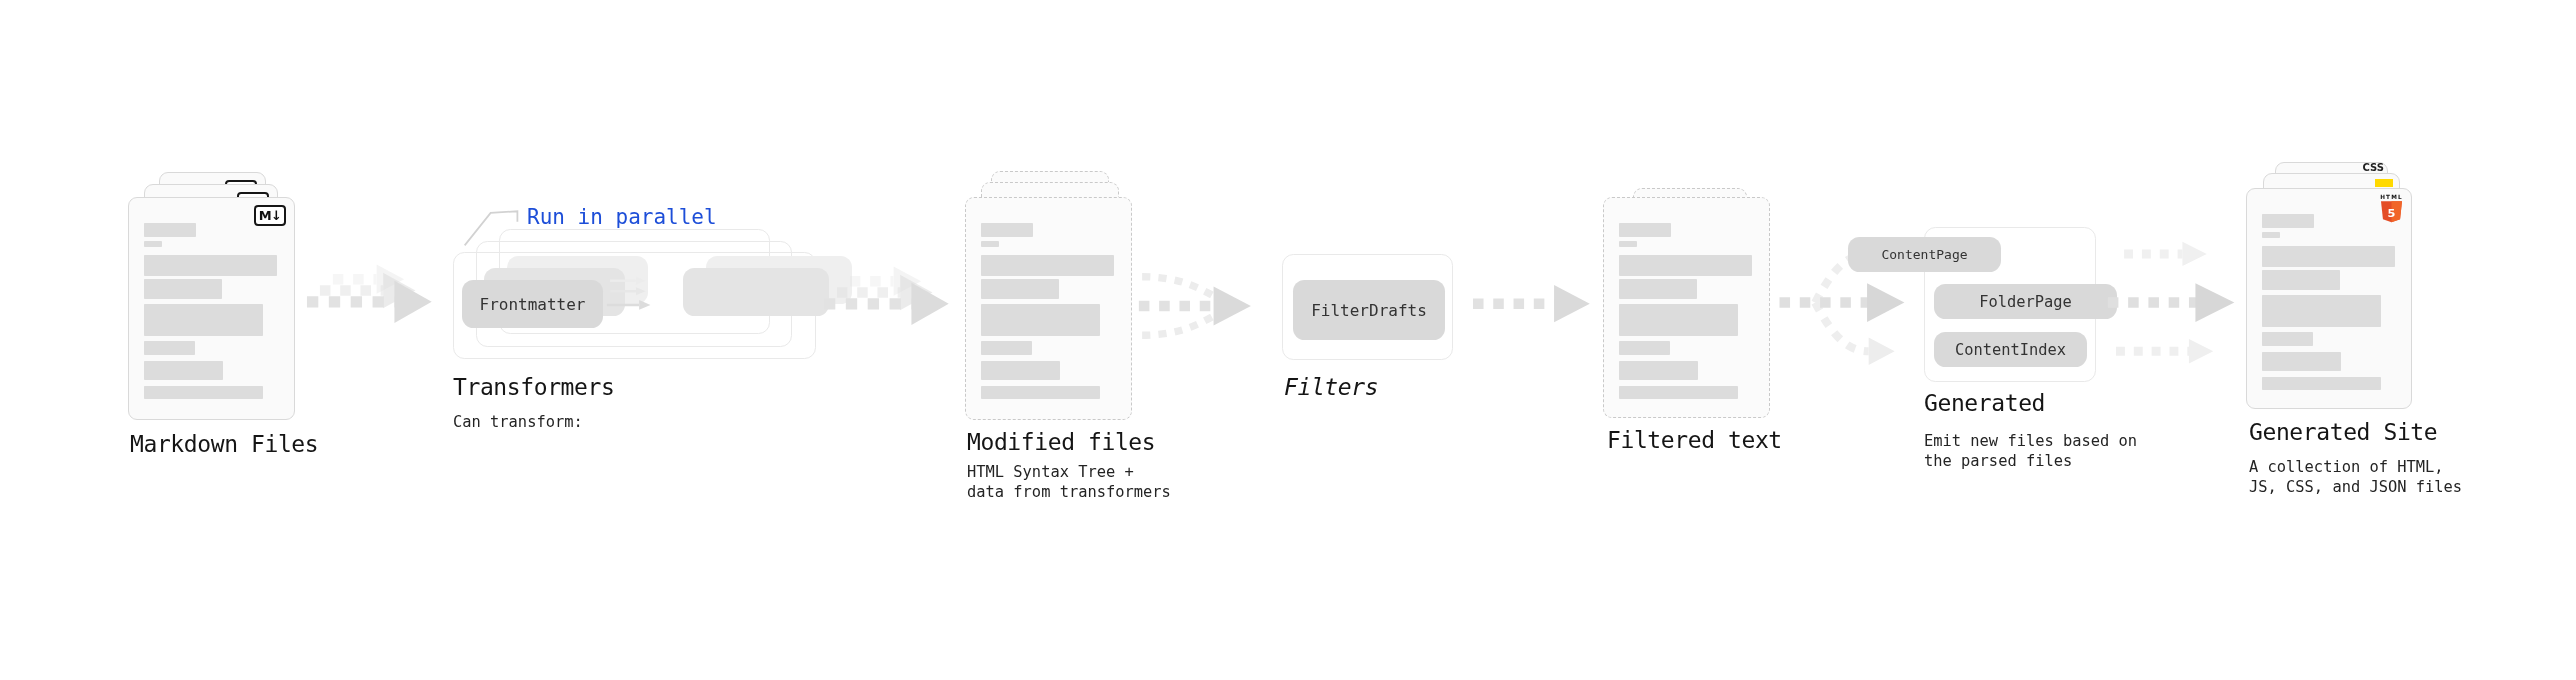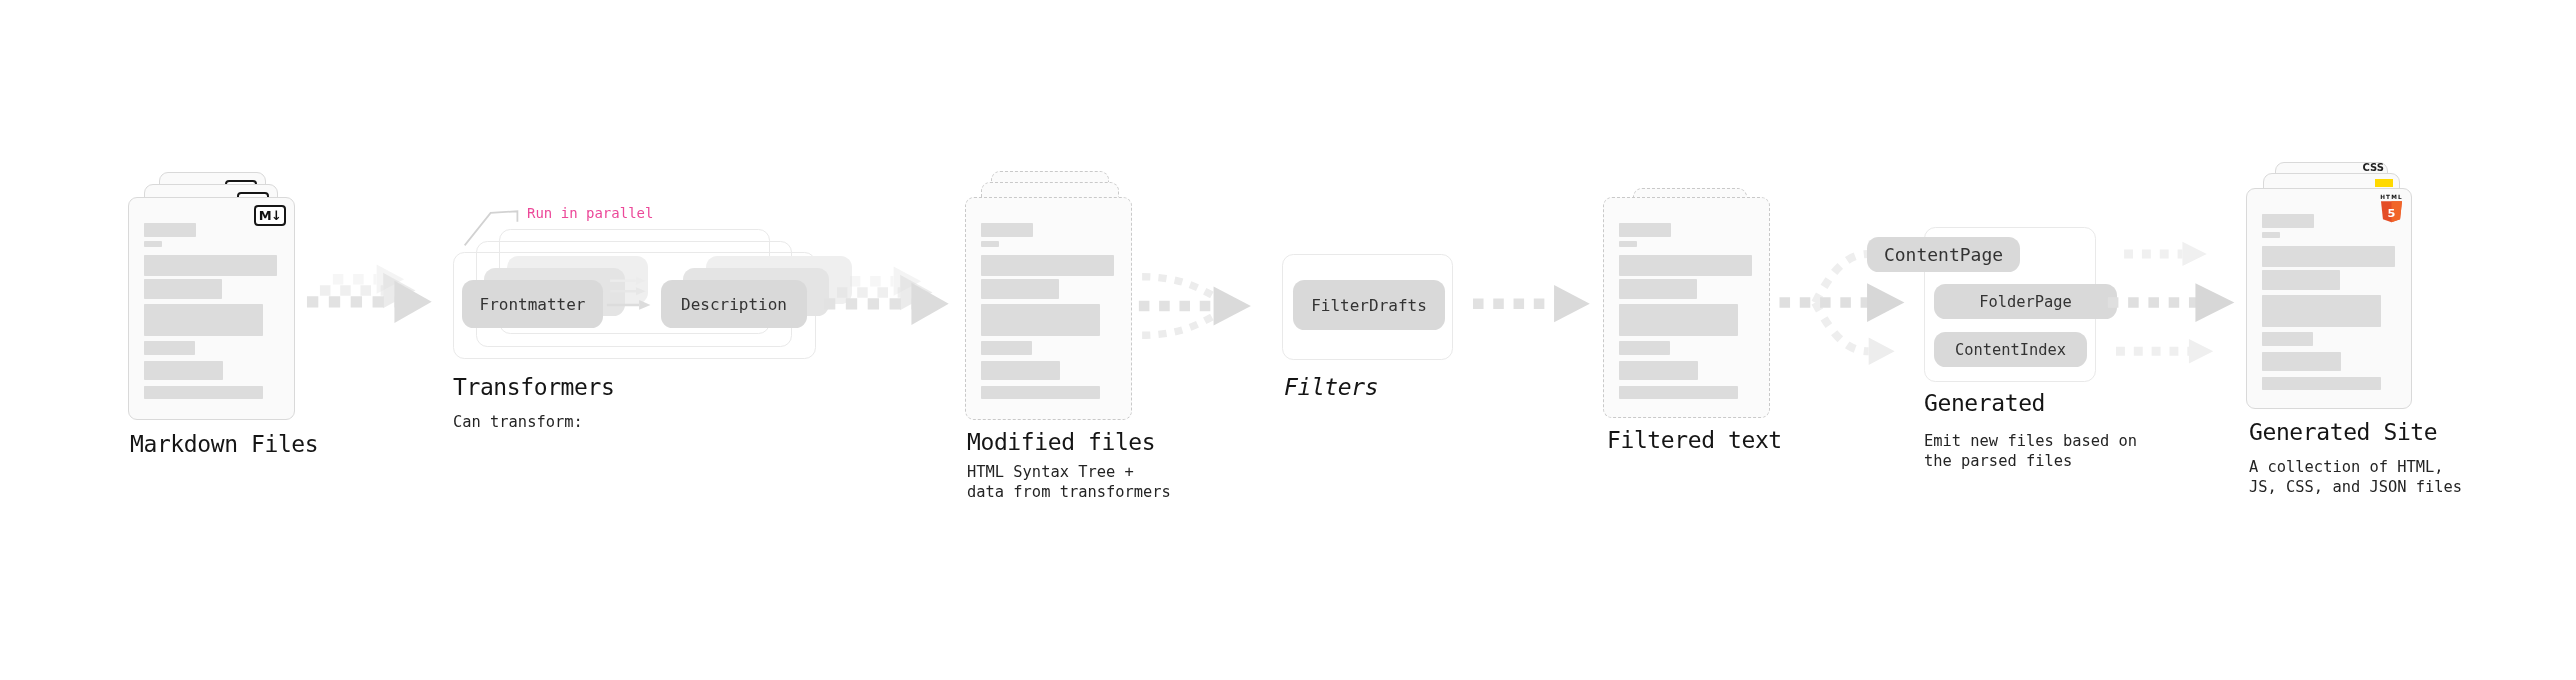--- a/index.html
+++ b/index.html
@@ -25,21 +25,21 @@
   
   .frame{position:absolute;border:1.6px solid #e9e9e9;border-radius:11.4px;box-sizing:border-box;background:transparent;}
   .gbox{position:absolute;background:#d9d9d9;border-radius:11.4px;color:#333;display:flex;align-items:center;
     justify-content:center;font-size:16px;white-space:nowrap;}
   .gbox.g1{background:#e4e4e4;}
   .gbox.g2{background:#efefef;}
   
   .title{position:absolute;font-size:23px;color:#151515;white-space:nowrap;letter-spacing:-0.4px;}
   .sub{position:absolute;font-size:15.4px;color:#242424;white-space:nowrap;}
   .sub div{height:20.3px;line-height:20.3px;}
-  .note{position:absolute;font-size:14px;color:#ec4899;white-space:nowrap;}
+  .note{position:absolute;font-size:21px;color:#1d4ed8;white-space:nowrap;}
   svg{position:absolute;overflow:visible;}
 </style>
 </head>
 <body>
 
 <div class="canvas">
 
   <div class="doc" style="left:159px;top:172px;width:107px;height:57px;">
     <div class="md-badge">M↓</div>
   </div>
@@ -81,21 +81,20 @@
 
   <div class="frame" style="left:499px;top:229px;width:271px;height:105px;"></div>
   <div class="frame" style="left:476px;top:241px;width:316px;height:106px;"></div>
   <div class="frame" style="left:453px;top:252px;width:363px;height:107px;"></div>
 
   <div class="gbox g2" style="left:507px;top:256px;width:141px;height:48px;"></div>
   <div class="gbox g2" style="left:706px;top:256px;width:146px;height:48px;"></div>
   <div class="gbox g1" style="left:484px;top:268px;width:141px;height:48px;"></div>
   <div class="gbox g1" style="left:683px;top:268px;width:146px;height:48px;"></div>
   <div class="gbox" style="left:462px;top:280px;width:141px;height:48px;">Frontmatter</div>
-  <div class="gbox" style="left:661px;top:280px;width:146px;height:48px;">Description</div>
 
   <svg style="left:605px;top:271px;" width="57" height="42" viewBox="0 0 70 52">
     <line x1="6" y1="12" x2="38" y2="12" stroke="#ececec" stroke-width="3"></line>
     <polygon points="38,7 38,17 50,12" fill="#ececec"></polygon>
     <line x1="6" y1="25" x2="38" y2="25" stroke="#e7e7e7" stroke-width="3"></line>
     <polygon points="38,20 38,30 50,25" fill="#e7e7e7"></polygon>
     <line x1="2" y1="42" x2="42" y2="42" stroke="#dcdcdc" stroke-width="3"></line>
     <polygon points="42,36 42,48 56,42" fill="#dcdcdc"></polygon>
   </svg>
 
@@ -136,21 +135,21 @@
   </div>
 
   <svg style="left:1134px;top:249px;" width="138" height="114" viewBox="0 0 170 140">
     <path d="M 10,34 C 50,34 75,44 102,60" fill="none" stroke="#ececec" stroke-width="9" stroke-dasharray="10 10"></path>
     <path d="M 10,106 C 50,106 75,96 102,80" fill="none" stroke="#ececec" stroke-width="9" stroke-dasharray="10 10"></path>
     <line x1="6" y1="70" x2="98" y2="70" stroke="#e1e1e1" stroke-width="13" stroke-dasharray="13 12"></line>
     <polygon points="98,46 98,94 144,70" fill="#dadada"></polygon>
   </svg>
 
   <div class="frame" style="left:1282px;top:254px;width:171px;height:106px;"></div>
-  <div class="gbox" style="left:1293px;top:280px;width:152px;height:50px;">FilterDrafts</div>
+  <div class="gbox" style="left:1293px;top:280px;width:152px;height:60px;">FilterDrafts</div>
   <div class="title" style="left:1284px;top:374px;font-style:italic;">Filters</div>
 
   <svg style="left:1468px;top:268px;" width="130" height="73" viewBox="0 0 160 90">
     <line x1="6" y1="44" x2="108" y2="44" stroke="#e1e1e1" stroke-width="13" stroke-dasharray="13 12"></line>
     <polygon points="106,21 106,67 150,44" fill="#dadada"></polygon>
   </svg>
 
   <div class="doc dashed" style="left:1633px;top:188px;width:114px;height:49px;"></div>
   <div class="doc dashed" style="left:1603px;top:197px;width:167px;height:221px;">
     <div class="doc-bars">
@@ -169,21 +168,21 @@
   <svg style="left:1773px;top:228px;" width="146" height="150" viewBox="0 0 180 185">
     <path d="M 52,92 C 74,50 92,32 118,32" fill="none" stroke="#eeeeee" stroke-width="10" stroke-dasharray="11 11"></path>
     <polygon points="118,15 118,49 150,32" fill="#ededed"></polygon>
     <path d="M 52,92 C 74,134 92,152 118,152" fill="none" stroke="#eeeeee" stroke-width="10" stroke-dasharray="11 11"></path>
     <polygon points="118,135 118,169 150,152" fill="#ededed"></polygon>
     <line x1="8" y1="92" x2="118" y2="92" stroke="#dfdfdf" stroke-width="13" stroke-dasharray="13 12"></line>
     <polygon points="116,68 116,116 162,92" fill="#d7d7d7"></polygon>
   </svg>
 
   <div class="frame" style="left:1924px;top:227px;width:172px;height:155px;"></div>
-  <div class="gbox" style="left:1848px;top:237px;width:153px;height:35px;font-size:18px;margin-left:19px;">ContentPage</div>
+  <div class="gbox" style="left:1848px;top:237px;width:153px;height:35px;font-size:13px;">ContentPage</div>
   <div class="gbox" style="left:1934px;top:284px;width:183px;height:35px;font-size:15.4px;">FolderPage</div>
   <div class="gbox" style="left:1934px;top:332px;width:153px;height:35px;font-size:15.4px;">ContentIndex</div>
   <div class="title" style="left:1924px;top:390px;">Generated</div>
   <div class="sub" style="left:1924px;top:431px;">
     <div>Emit new files based on</div>
     <div>the parsed files</div>
   </div>
 
   <svg style="left:2103px;top:228px;" width="150" height="150" viewBox="0 0 185 185">
     <line x1="26" y1="32" x2="98" y2="32" stroke="#f0f0f0" stroke-width="11" stroke-dasharray="11 11"></line>

